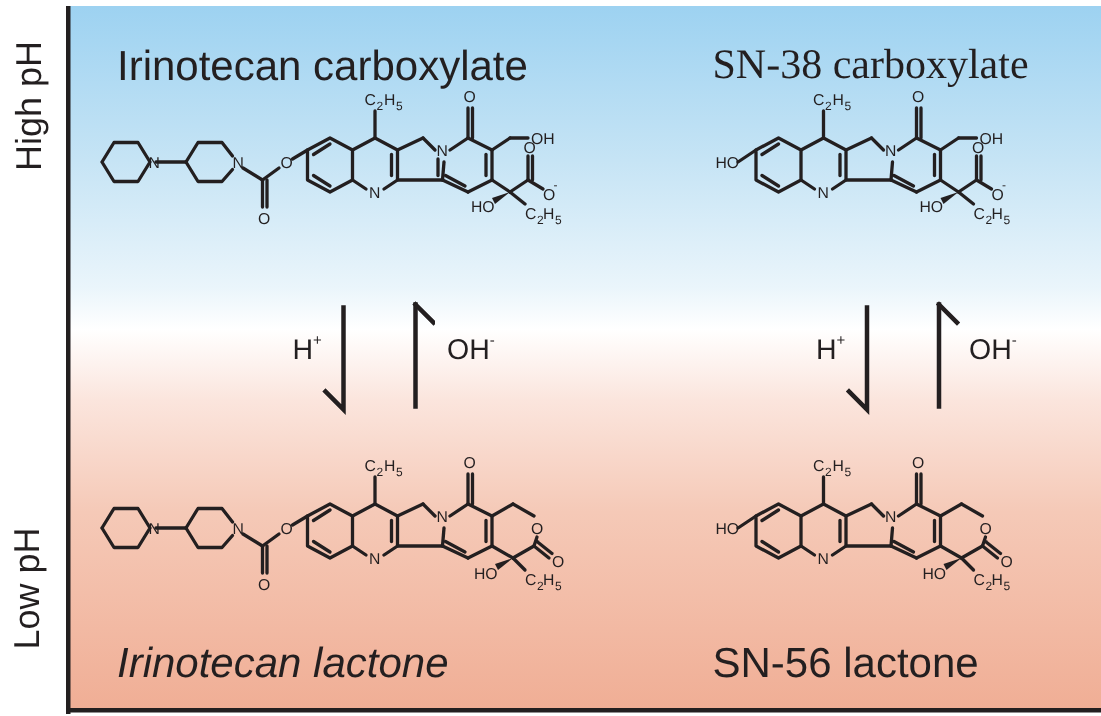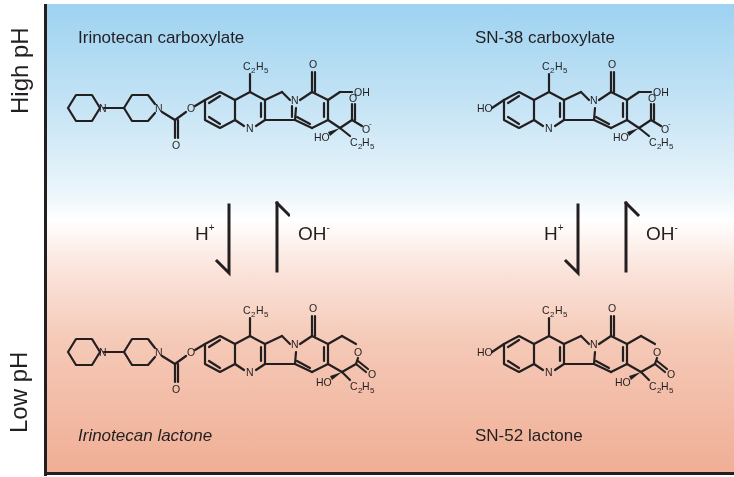--- a/index.html
+++ b/index.html
@@ -4,21 +4,21 @@
   <style>
     html, body { margin: 0; padding: 0; }
     body { width: 734px; height: 477px; background: #ffffff; position: relative; overflow: hidden; font-family: "Liberation Sans", sans-serif; color: #231f20; }
     .plot { position: absolute; left: 46px; top: 4px; width: 688px; height: 469px;
       background: linear-gradient(to bottom, #9dd2f1 0%, #c6e4f5 22%, #eaf5fb 40%, #ffffff 46%, #fbe5dd 56%, #f5c9b7 72%, #f0ae95 100%); }
     .axis-y { position: absolute; left: 44px; top: 4px; width: 3px; height: 472px; background: #231f20; }
     .axis-x { position: absolute; left: 44px; top: 472px; width: 690px; height: 3px; background: #231f20; }
     .ylabel { position: absolute; font-size: 24px; transform: rotate(-90deg); transform-origin: center; white-space: nowrap; }
     .ylabel.high { left: -20px; top: 60px; width: 80px; text-align: center; }
     .ylabel.low { left: -16px; top: 384px; width: 70px; text-align: center; }
-    .title { position: absolute; font-size: 17px; white-space: nowrap; }
+    .title { position: absolute; font-size: 28px; white-space: nowrap; }
     .mol { position: absolute; }
     .mol svg { overflow: visible; }
     .mol line, .mol polyline, .mol path { stroke: #231f20; stroke-width: 2.2; fill: none; stroke-linecap: round; stroke-linejoin: round; }
     .mol text { font-family: "Liberation Sans", sans-serif; font-size: 10.5px; fill: #231f20; }
     .mol text.sub { font-size: 8px; }
     .wedge { fill: #231f20 !important; stroke: none !important; }
     .arrow { position: absolute; }
     .arrow path { stroke: #231f20; stroke-width: 3; fill: none; stroke-linecap: square; }
     .rlabel { position: absolute; font-size: 19px; white-space: nowrap; }
     .rlabel sup { font-size: 10px; vertical-align: 9px; }
@@ -27,23 +27,23 @@
 <body>
 
 <div class="plot"></div>
 <div class="axis-y"></div>
 <div class="axis-x"></div>
 
 <div class="ylabel high">High pH</div>
 <div class="ylabel low">Low pH</div>
 
 <div class="title" style="left:78px; top:28px;">Irinotecan carboxylate</div>
-<div class="title" style="left:475px; top:28px;">SN-38 carboxylate</div>
+<div class="title" style="left:475px; top:28px;font-family:Liberation Serif, serif;">SN-38 carboxylate</div>
 <div class="title" style="left:78px; top:426px;font-style:italic;">Irinotecan lactone</div>
-<div class="title" style="left:475px; top:426px;">SN-52 lactone</div>
+<div class="title" style="left:475px; top:426px;">SN-56 lactone</div>
 
 <div class="mol" style="left:0; top:0;">
   <svg width="734" height="477" style="position:absolute;left:0;top:0;">
 
     <polyline points="68,108 76,95 92,95 100,108 92,121 76,121 68,108"></polyline>
 
     <line x1="104" y1="108" x2="124" y2="108"></line>
 
     <polyline points="124,108 132,95 148,95 155,104"></polyline>
     <polyline points="155,113 148,121 132,121 124,108"></polyline>

